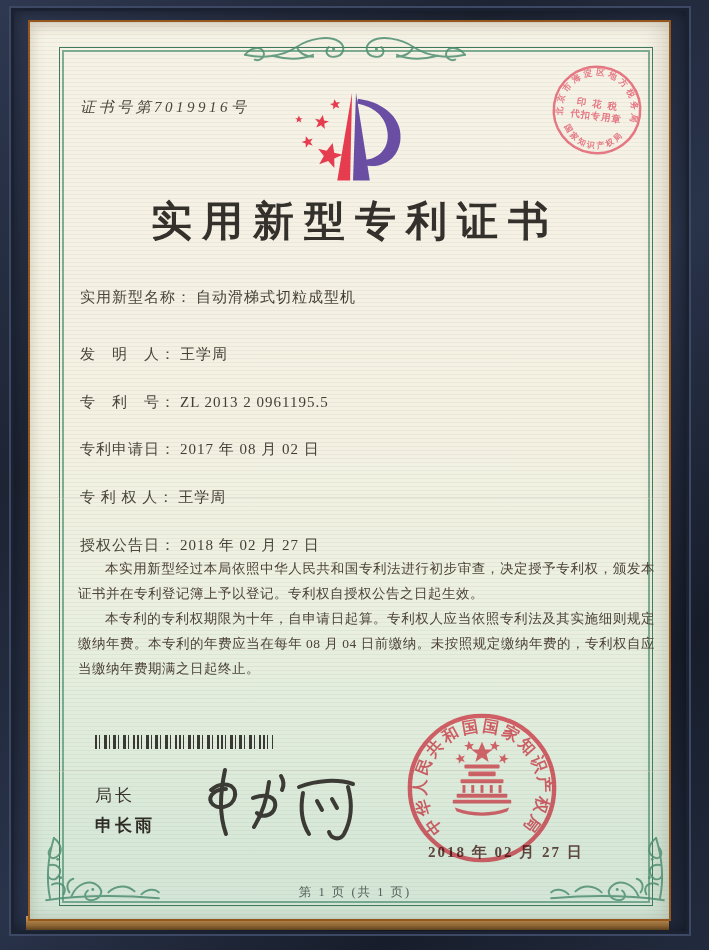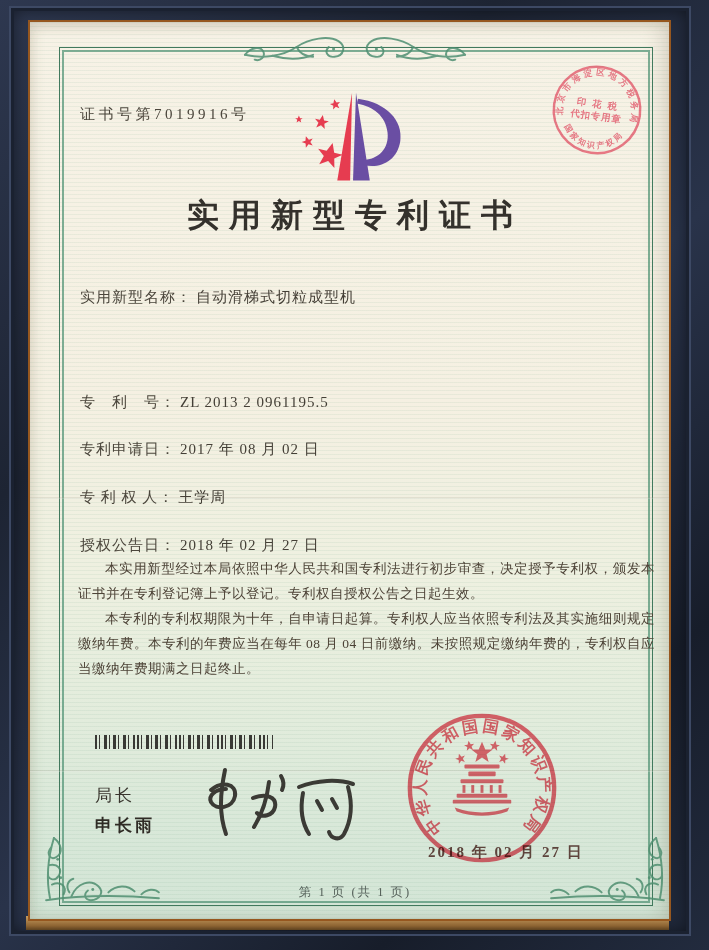--- a/index.html
+++ b/index.html
@@ -13,22 +13,22 @@
   .paper{position:absolute;left:28px;top:20px;width:639px;height:897px;
     border:2px solid #96571f;
     background:
       repeating-linear-gradient(0deg, rgba(110,165,135,0.10) 0 1px, rgba(255,255,255,0) 1px 4px),
       linear-gradient(180deg,#f7f2e6 0%,#f5f0e2 42%,#eef0e0 62%,#e2ecdc 78%,#d7e7d8 92%,#d3e5d6 100%);
     box-shadow:inset -10px 0 18px rgba(90,80,55,.14), inset 6px 0 12px rgba(90,80,55,.08), inset 0 6px 10px rgba(120,100,60,.10);}
   .paper *{position:absolute;}
   .gborder{left:29px;top:25px;width:592px;height:857px;border:1px solid #41795d;}
   .gborder::after{content:"";position:absolute;inset:2px;border:2px solid rgba(85,150,120,.75);}
   .crease{left:0;right:0;height:2px;background:linear-gradient(180deg,rgba(115,105,80,.18),rgba(255,255,255,.28));}
-  .cert-no{left:50px;top:83px;font-size:15px;letter-spacing:3.5px;color:#4b463c;white-space:nowrap;}
-  .title{left:29px;top:172px;width:592px;text-align:center;font-size:32px;font-weight:700;
+  .cert-no{left:50px;top:76px;font-size:15px;letter-spacing:3.5px;color:#4b463c;white-space:nowrap;font-style:italic;}
+  .title{left:29px;top:172px;width:592px;text-align:center;font-size:41px;font-weight:700;
     letter-spacing:10px;color:#34312c;white-space:nowrap;}
   .field{left:50px;font-size:15px;color:#4b463c;white-space:nowrap;letter-spacing:1px;}
   .field .fvalue{position:static;margin-left:4px;color:#443f36;}
   .paras{left:48px;top:534px;width:577px;font-size:13.5px;line-height:25px;color:#4d4337;}
   .paras p{position:static;margin:0;text-indent:2em;text-align:justify;letter-spacing:.5px;}
   .barcode{left:65px;top:713px;width:178px;height:14px;opacity:.88;
     background:repeating-linear-gradient(90deg,
       #23211e 0 2px, transparent 2px 4px, #23211e 4px 5px, transparent 5px 9px,
       #23211e 9px 12px, transparent 12px 14px, #23211e 14px 15px, transparent 15px 18px,
       #23211e 18px 21px, transparent 21px 23px, #23211e 23px 24px, transparent 24px 28px,
@@ -143,20 +143,23 @@
       </text>
       <text x="50" y="47" font-size="10" fill="#ee6880" text-anchor="middle" letter-spacing="2" font-weight="700">印 花 税</text>
       <text x="50" y="60" font-size="10" fill="#ee6880" text-anchor="middle" letter-spacing="1" font-weight="700">代扣专用章</text>
     </svg>
 
     <div class="title">实用新型专利证书</div>
 
     <div class="field" style="top:266px">
       <span style="position:static">实用新型名称：</span><span class="fvalue">自动滑梯式切粒成型机</span>
     </div>
+    <div class="field" style="top:323px">
+      <span style="position:static">发　明　人：</span><span class="fvalue">王学周</span>
+    </div>
     <div class="field" style="top:371px">
       <span style="position:static">专　利　号：</span><span class="fvalue">ZL 2013 2 0961195.5</span>
     </div>
     <div class="field" style="top:418px">
       <span style="position:static">专利申请日：</span><span class="fvalue">2017 年 08 月 02 日</span>
     </div>
     <div class="field" style="top:466px">
       <span style="position:static">专 利 权 人：</span><span class="fvalue">王学周</span>
     </div>
     <div class="field" style="top:514px">

